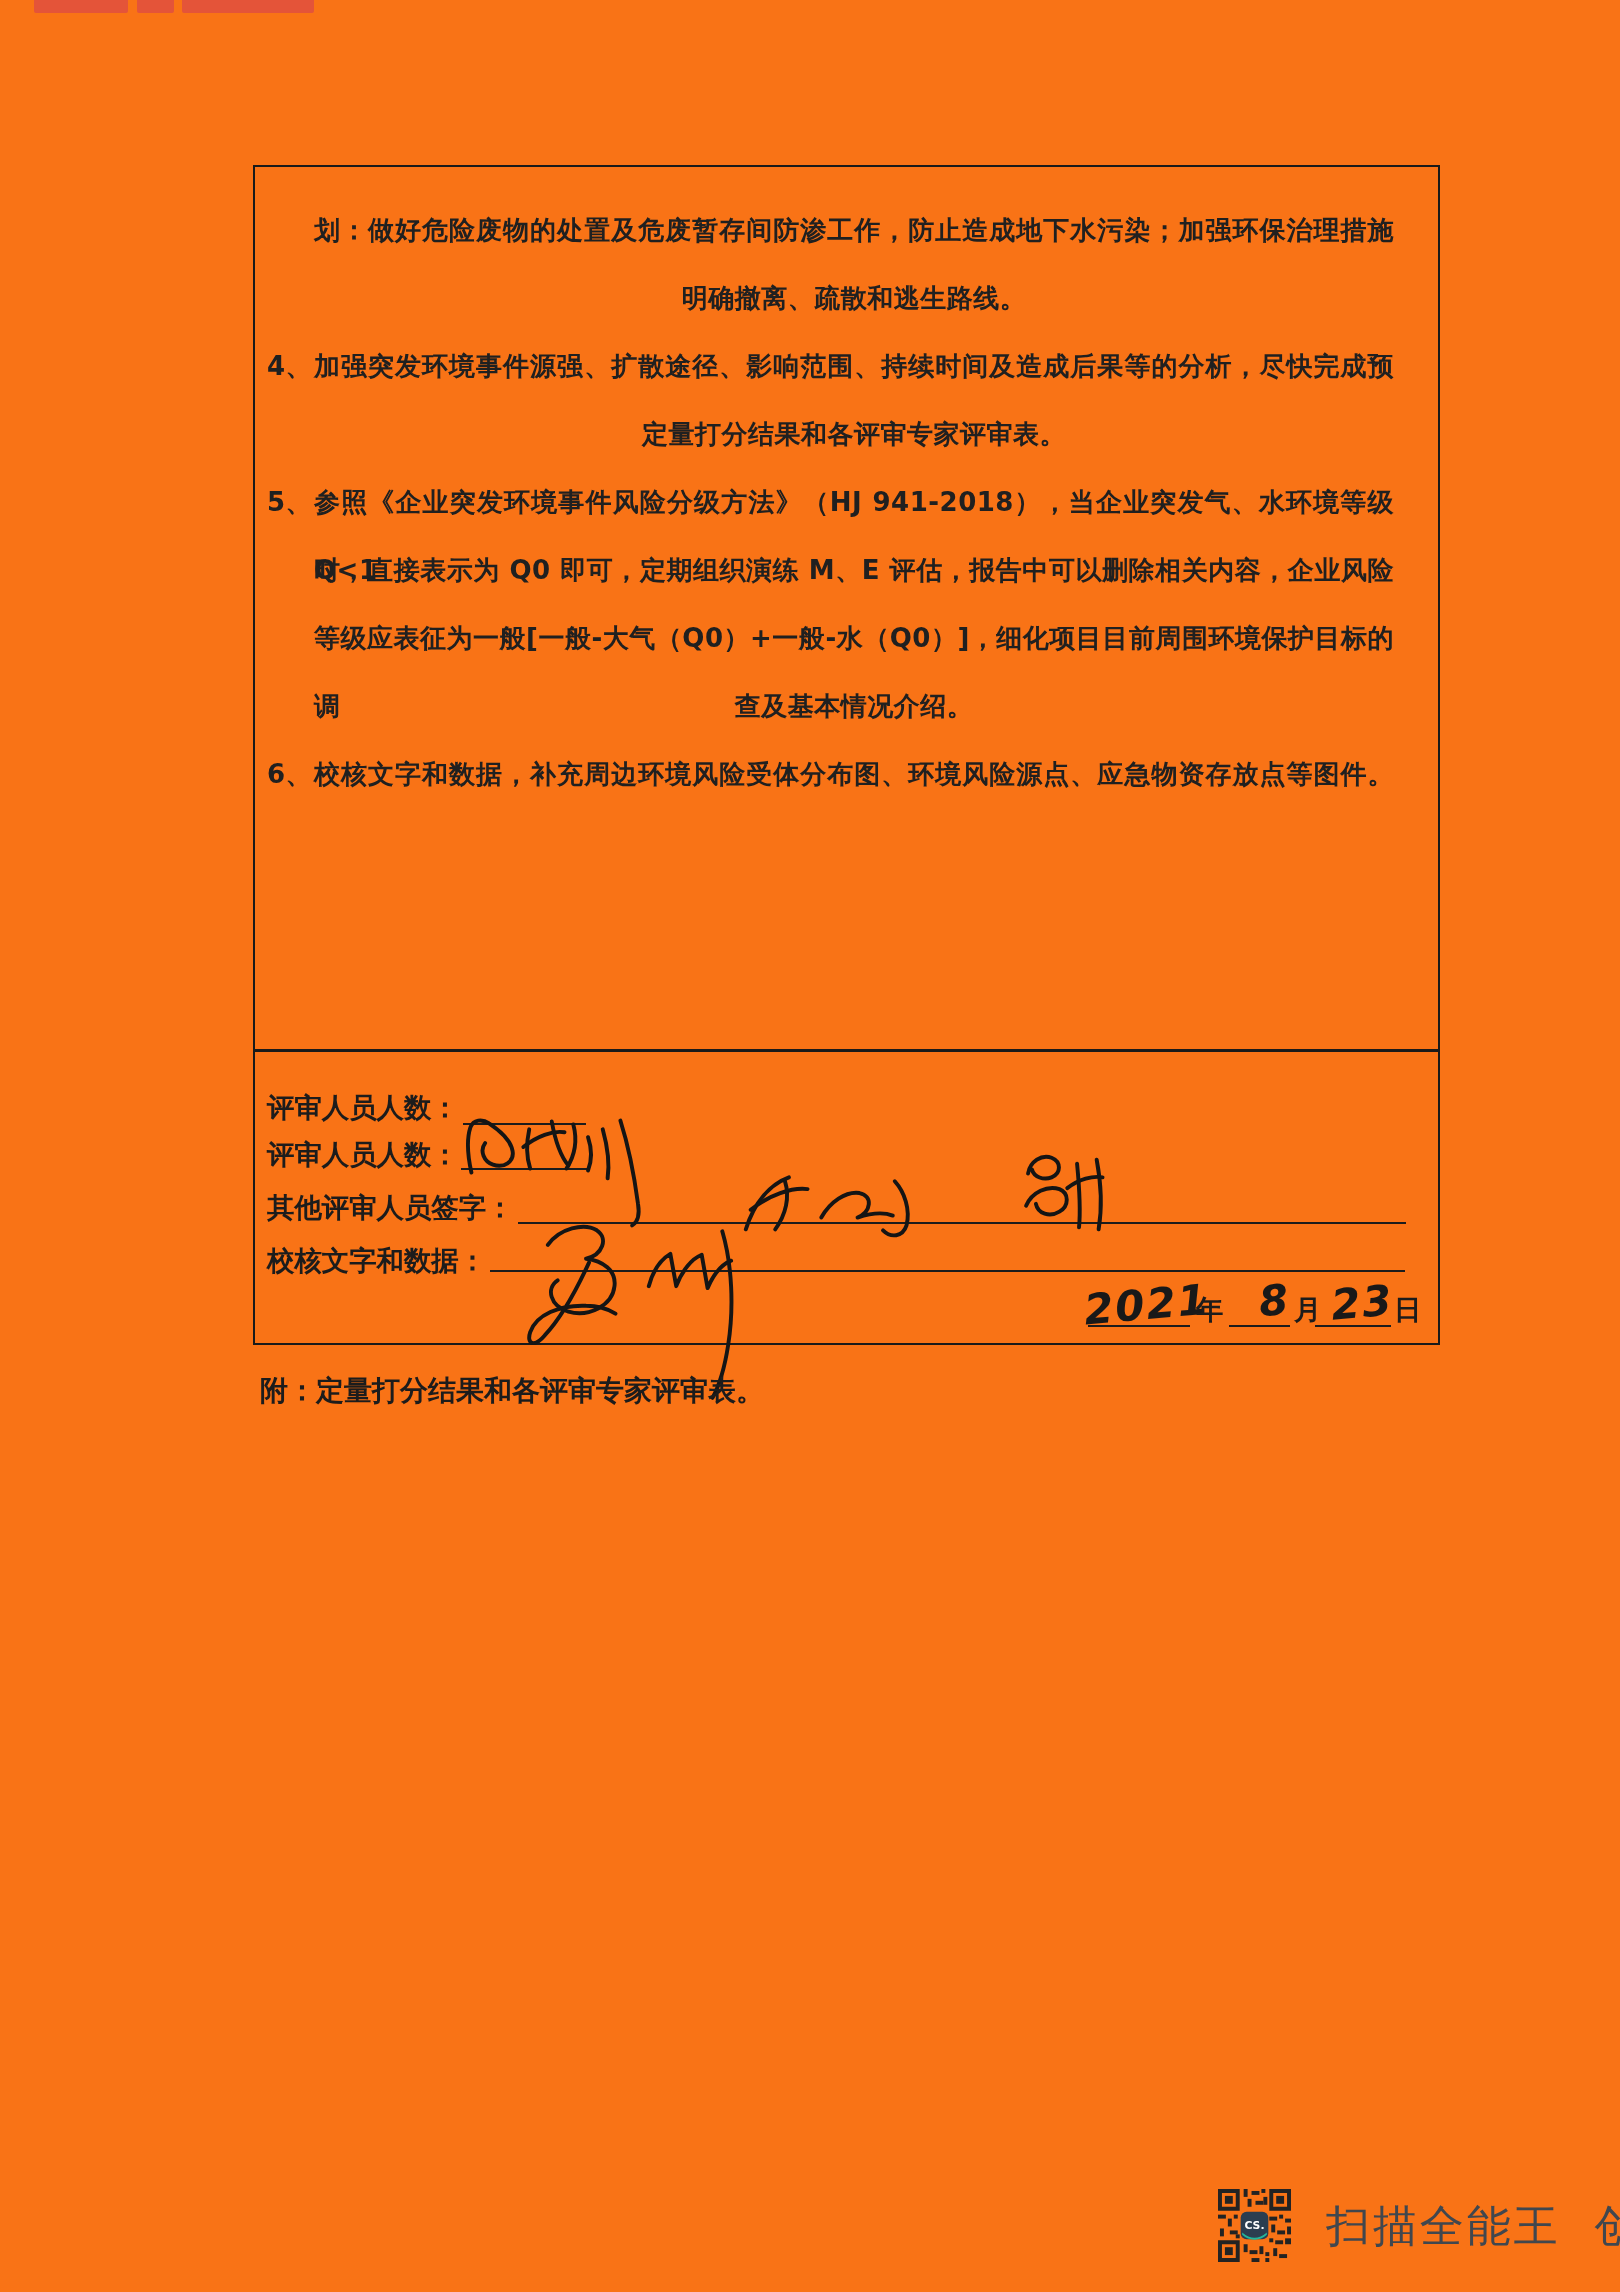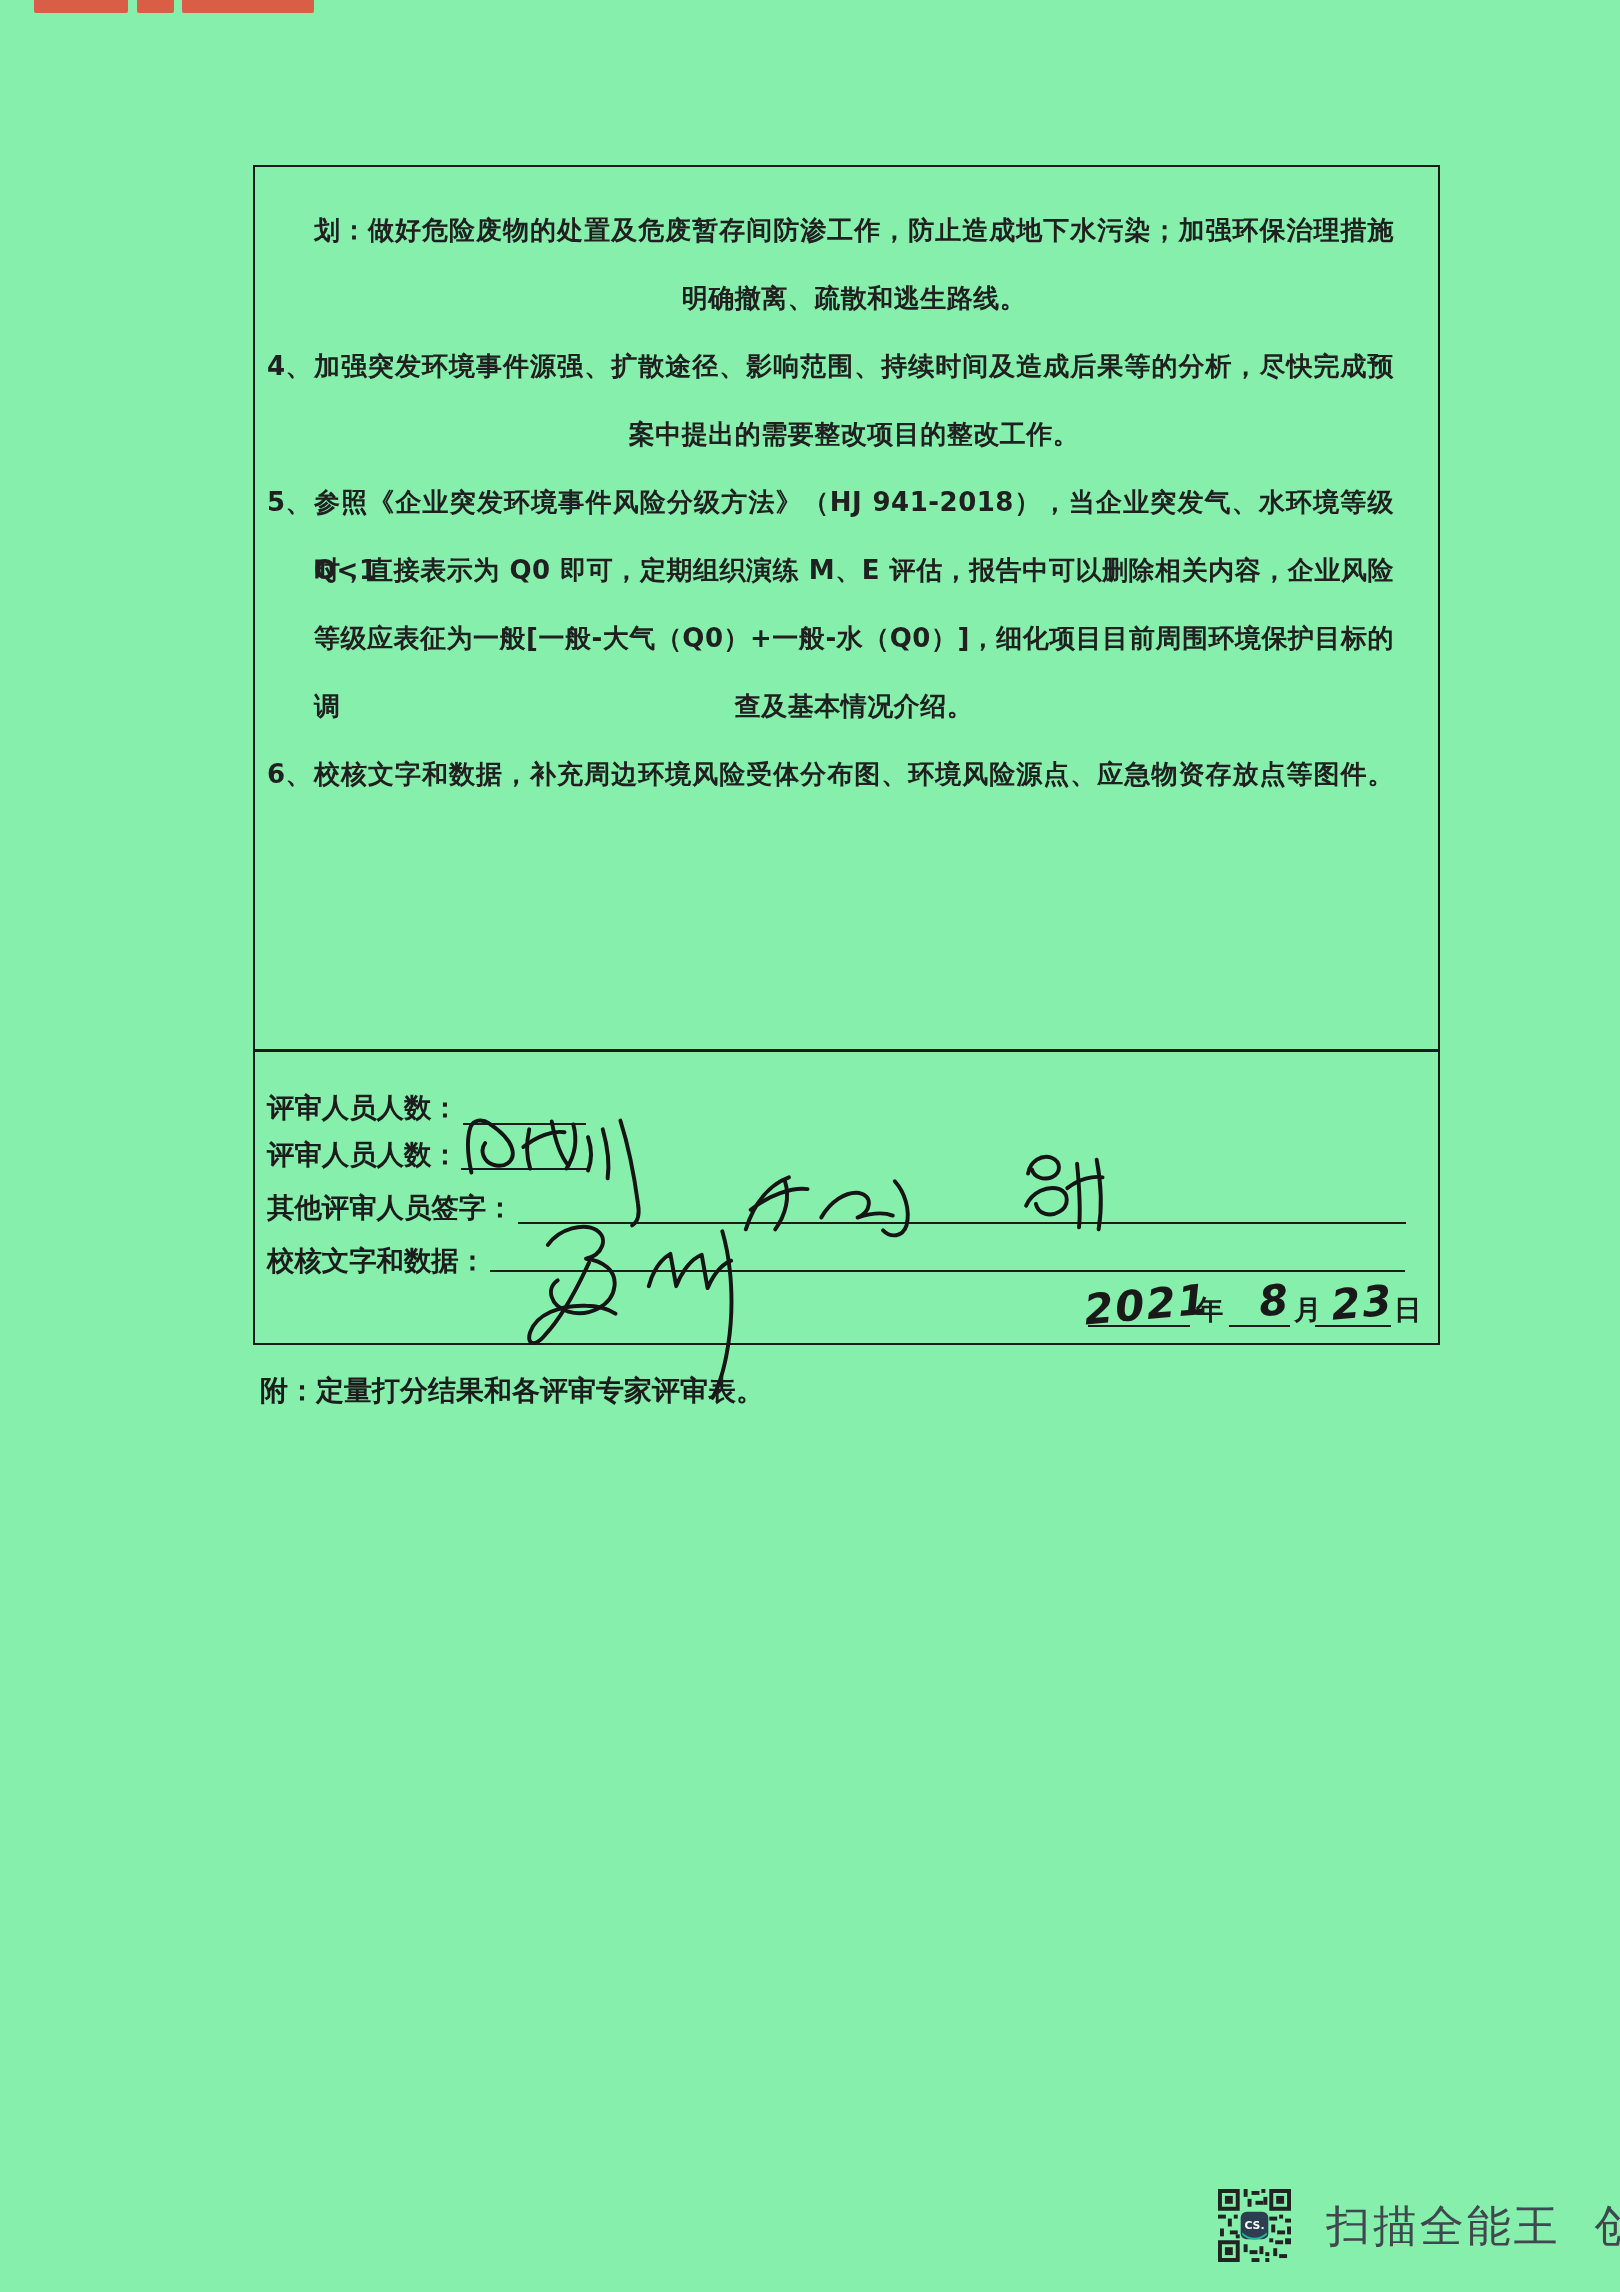--- a/index.html
+++ b/index.html
@@ -1,19 +1,19 @@
 <!DOCTYPE html>
 <html><head>
 <meta charset="utf-8">
 <style>
   html,body{margin:0;padding:0;background:#ffffff;}
   .page{
     position:relative;
     width:1620px;height:2293px;
-    background:#86efac;
+    background:#f97316;
     overflow:hidden;
     font-family:"DejaVu Sans","Liberation Sans",sans-serif;
     color:#1f1f1f;
   }
   
   .top-mark{position:absolute;top:0;height:12.7px;background:#e2513d;border-radius:0 0 2px 2px;opacity:.92;}
   .top-mark.m1{left:34px;width:94px;}
   .top-mark.m2{left:137px;width:37px;}
   .top-mark.m3{left:182px;width:132px;}
 
@@ -67,21 +67,21 @@
   <div class="top-mark m2"></div>
   <div class="top-mark m3"></div>
 
   <div class="doc-box"></div>
   <div class="box-divider"></div>
 
   <div class="content-lines">
     <div class="line j"><span>划：做好危险废物的处置及危废暂存间防渗工作，防止造成地下水污染；加强环保治理措施</span></div>
     <div class="line"><span>明确撤离、疏散和逃生路线。</span></div>
     <div class="line j"><span class="num">4、</span><span>加强突发环境事件源强、扩散途径、影响范围、持续时间及造成后果等的分析，尽快完成预</span></div>
-    <div class="line"><span>案中提出的需要整改项目的整改工作。</span></div>
+    <div class="line"><span>定量打分结果和各评审专家评审表。</span></div>
     <div class="line j"><span class="num">5、</span><span>参照《企业突发环境事件风险分级方法》（HJ 941-2018），当企业突发气、水环境等级 Q&lt;1</span></div>
     <div class="line j"><span>时，直接表示为 Q0 即可，定期组织演练 M、E 评估，报告中可以删除相关内容，企业风险</span></div>
     <div class="line j"><span>等级应表征为一般[一般-大气（Q0）+一般-水（Q0）]，细化项目目前周围环境保护目标的调</span></div>
     <div class="line"><span>查及基本情况介绍。</span></div>
     <div class="line j"><span class="num">6、</span><span>校核文字和数据，补充周边环境风险受体分布图、环境风险源点、应急物资存放点等图件。</span></div>
   </div>
 
   <div class="sig-label" style="left:267px;top:1090px;">评审人员人数：</div>
   <div class="uline" style="left:463px;top:1123px;width:123px;"></div>
 

